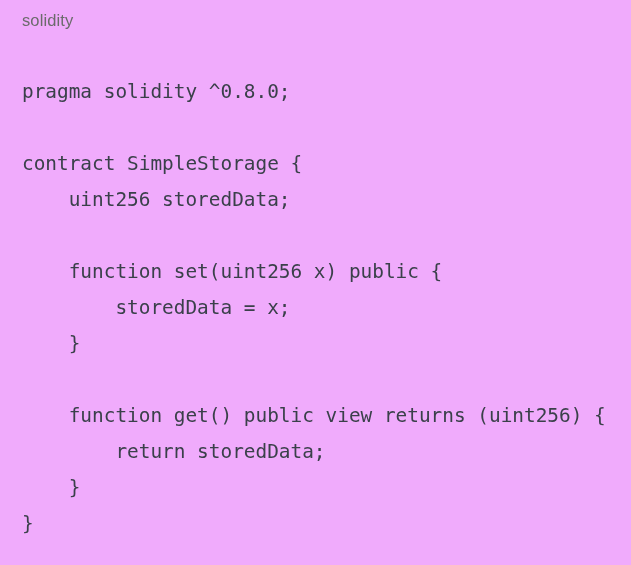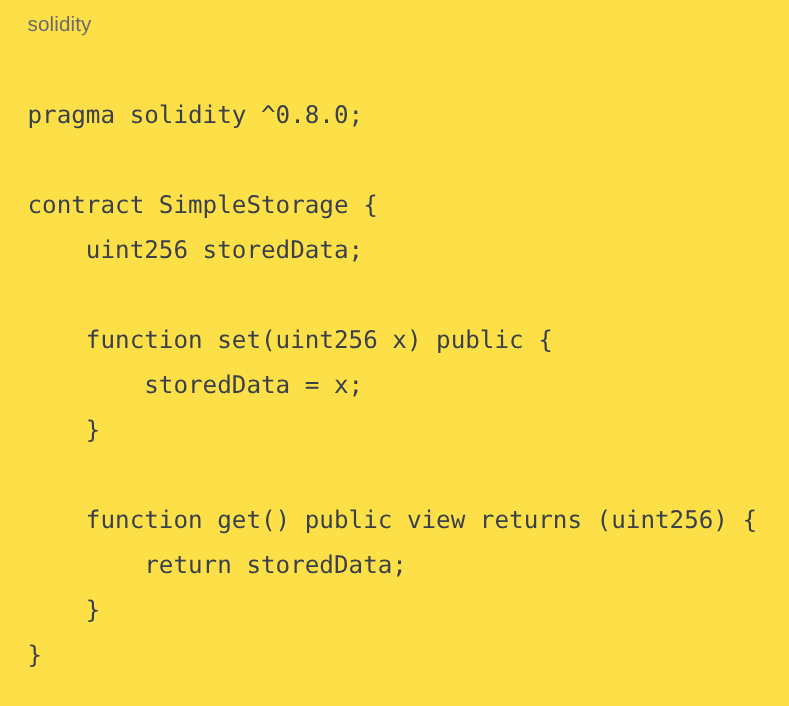--- a/index.html
+++ b/index.html
@@ -12,21 +12,21 @@
     height: 565px;
     background: #f7f7f7;
     font-family: "Liberation Sans", sans-serif;
     overflow: hidden;
   }
 
   .code-block {
     position: relative;
     width: 631px;
     height: 565px;
-    background: #fde047;
+    background: #f0abfc;
     box-sizing: border-box;
     padding: 0;
     text-decoration: underline;
   }
 
   .lang-label {
     position: absolute;
     left: 22px;
     top: 9px;
     font-family: "Liberation Sans", sans-serif;

